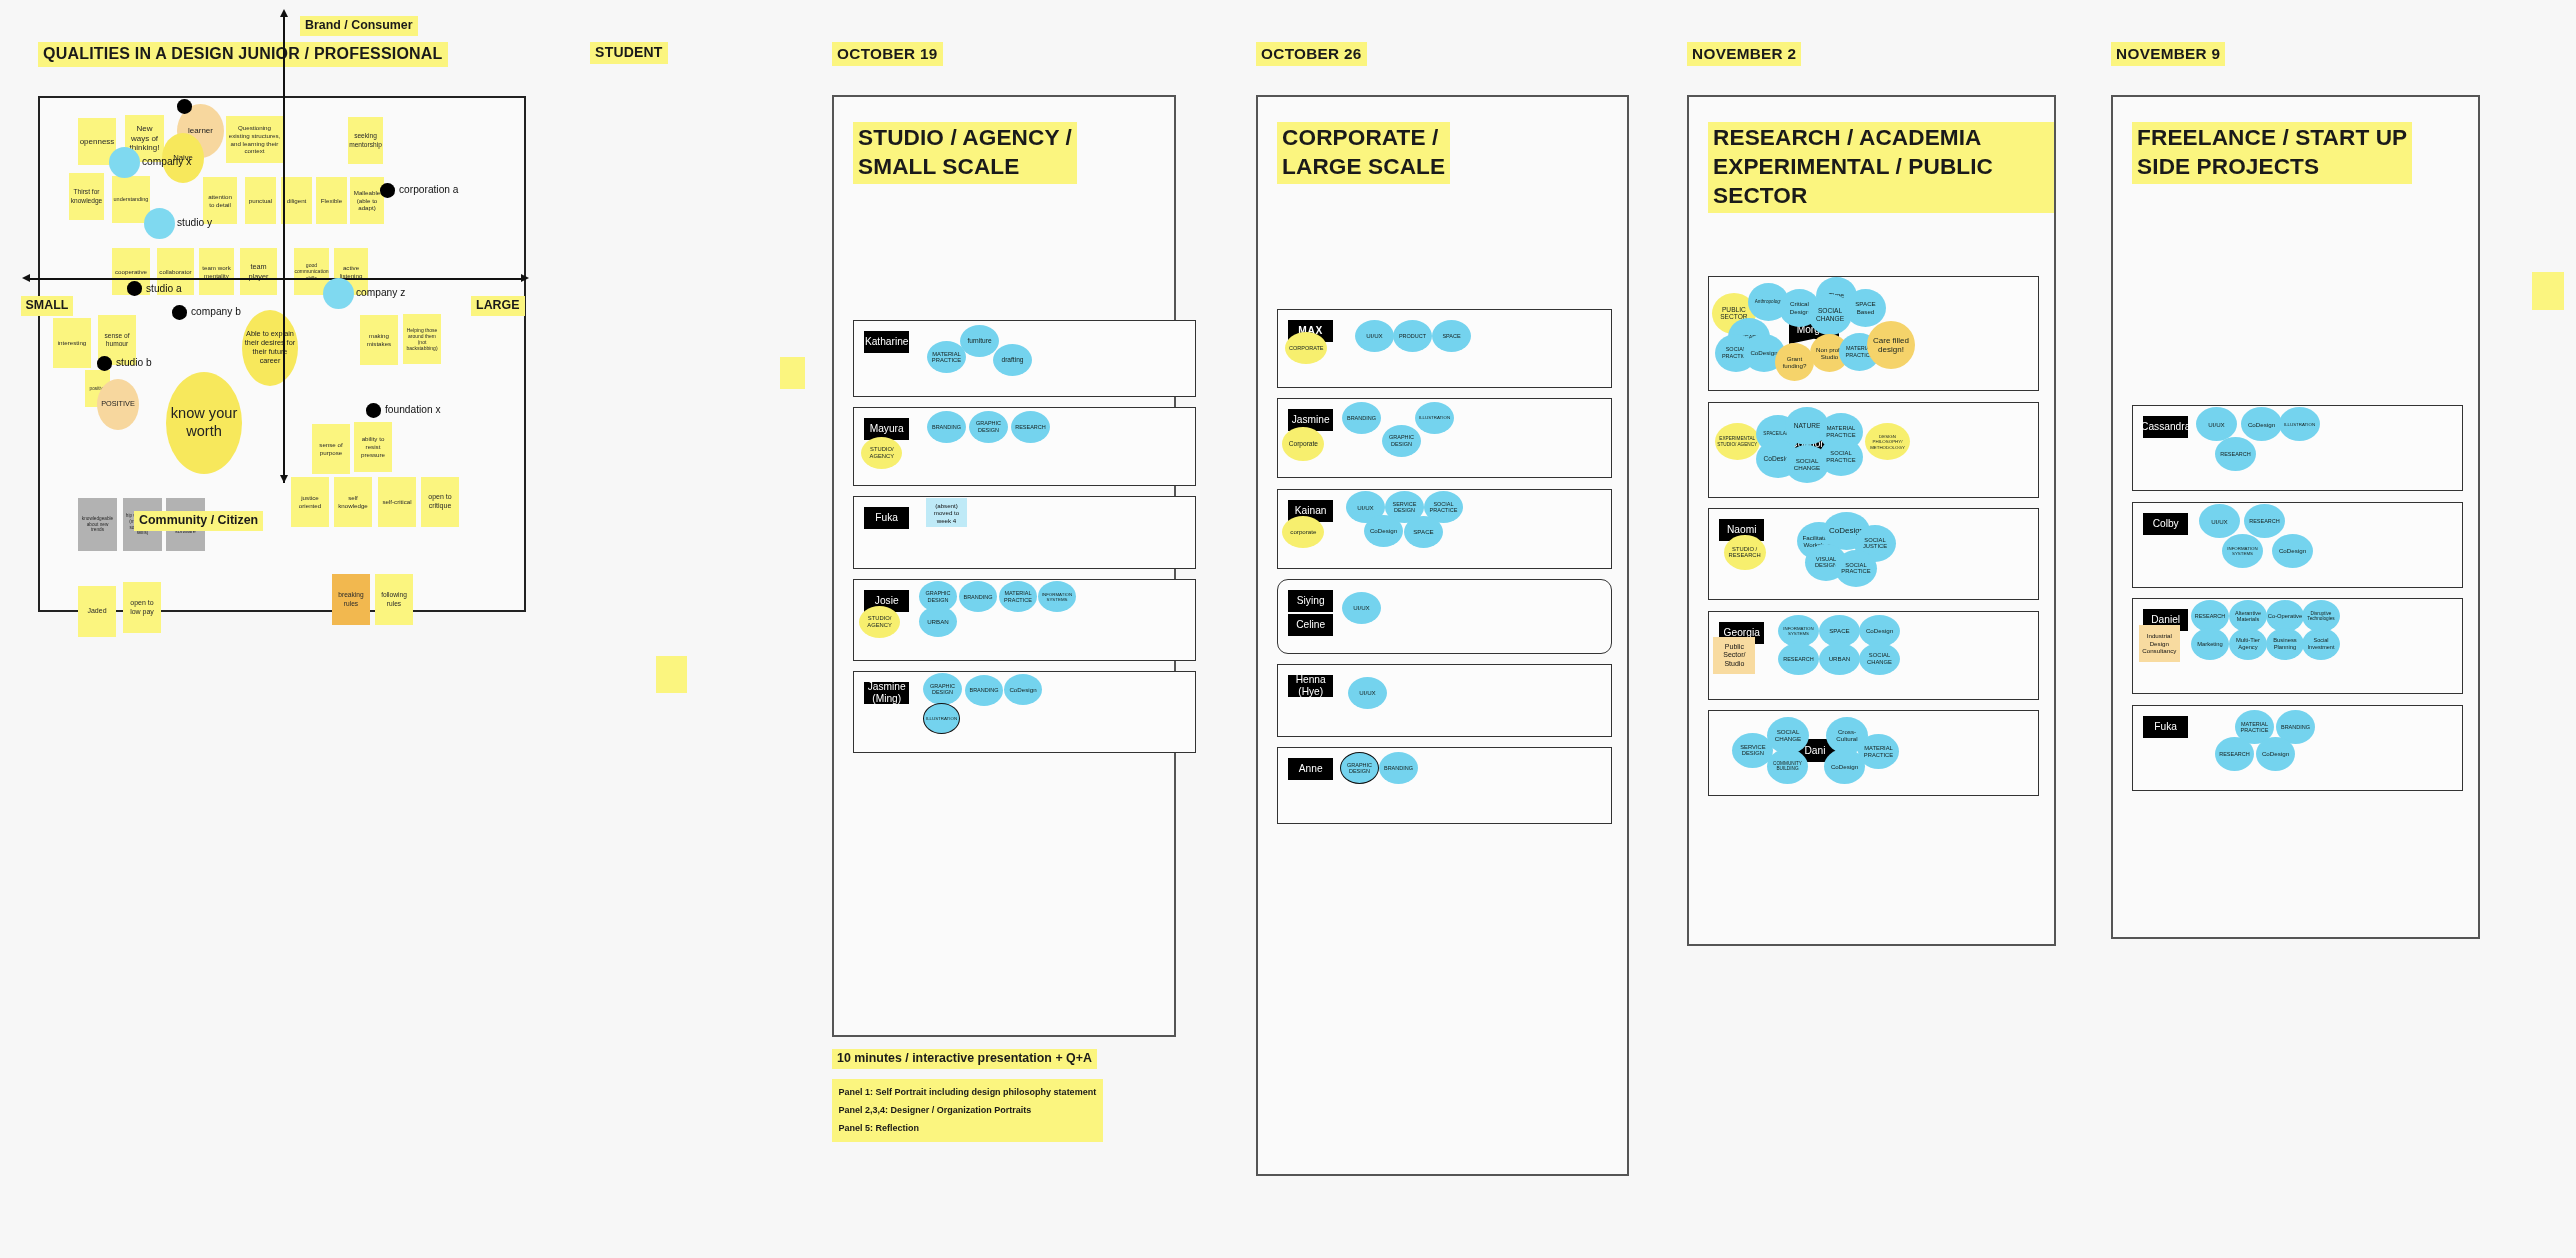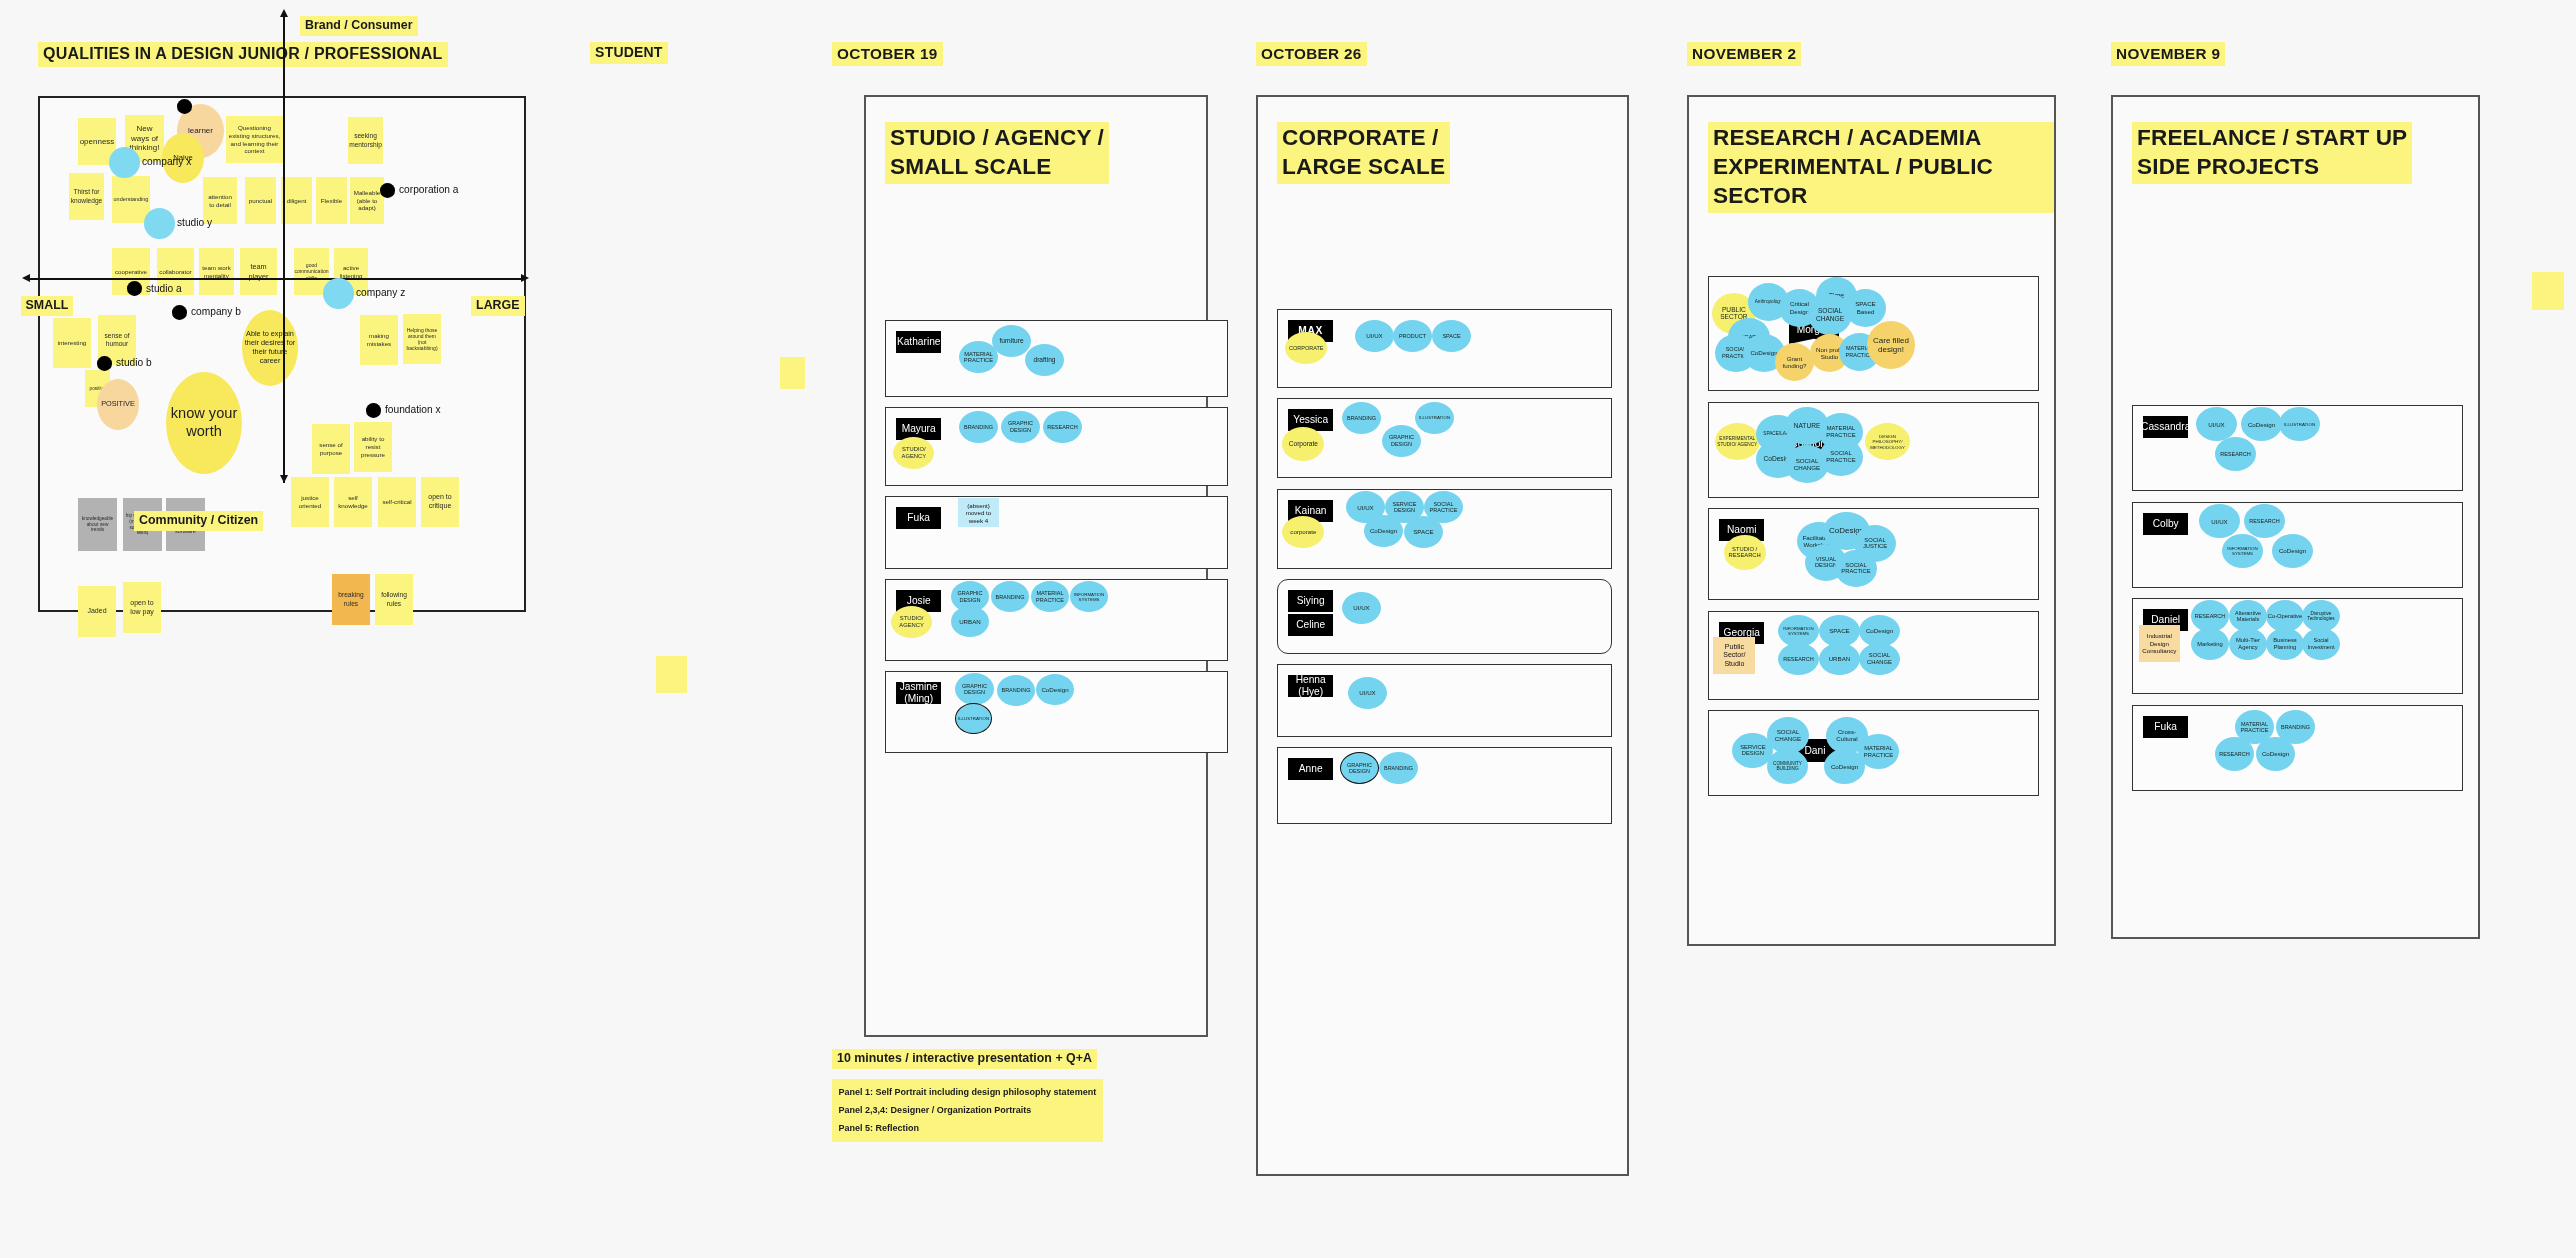--- a/index.html
+++ b/index.html
@@ -196,21 +196,21 @@
       <div class="dot" style="left: 97px; top: 356px;"></div>
       <div class="dotlabel" style="left: 116px; top: 357px;">studio b</div>
       <div class="dot" style="left: 366px; top: 403px;"></div>
       <div class="dotlabel" style="left: 385px; top: 404px;">foundation x</div>
     </div>
 </div>
 
 <div id="columns-root">
     <div class="col" style="left: 832px; top: 42px; width: 381px;">
       <div><span class="hl col-date">OCTOBER 19</span></div>
-      <div class="col-frame" style="margin-top: 29px; width: 344px; height: 942px; margin-left: 32px;">
+      <div class="col-frame" style="margin-top: 29px; width: 344px; height: 942px;">
         <div style="position: absolute; left: 19px; top: 25px;"><span class="hl cat-title">STUDIO / AGENCY /
 SMALL SCALE</span></div>
         <div class="person-card" style="position: absolute; left: 19px; top: 223px; width: 343px; height: 77px;">
           <div class="name-tag" style="left: 10.2px; top: 10.2px; width: 45px; height: 22px;">Katharine</div>
           <div class="bub" style="left: 73px; top: 20.5px; width: 39px; height: 32px; font-size: 5.8px;">MATERIAL PRACTICE</div>
           <div class="bub" style="left: 106px; top: 4.4px; width: 39px; height: 32px; font-size: 6.6px;">furniture</div>
           <div class="bub" style="left: 139px; top: 23.4px; width: 39px; height: 32px; font-size: 6.6px;">drafting</div>
         </div>
         <div class="person-card" style="position: absolute; left: 19px; top: 310px; width: 343px; height: 79px;">
           <div class="name-tag" style="left: 10.2px; top: 10.2px; width: 45px; height: 22px;">Mayura</div>
@@ -248,21 +248,21 @@
         <div style="position: absolute; left: 19px; top: 25px;"><span class="hl cat-title">CORPORATE /
 LARGE SCALE</span></div>
         <div class="person-card" style="position: absolute; left: 19px; top: 212px; width: 335px; height: 79px;">
           <div class="name-tag bold" style="left: 10.2px; top: 10.2px; width: 45px; height: 22px;">MAX</div>
           <div class="bub yellow" style="left: 7.3px; top: 22px; width: 42px; height: 32px; font-size: 5.5px;">CORPORATE</div>
           <div class="bub" style="left: 77px; top: 10.2px; width: 39px; height: 32px; font-size: 6.2px;">UI/UX</div>
           <div class="bub" style="left: 115px; top: 10.2px; width: 39px; height: 32px; font-size: 5.5px;">PRODUCT</div>
           <div class="bub" style="left: 154px; top: 10.2px; width: 39px; height: 32px; font-size: 5.5px;">SPACE</div>
         </div>
         <div class="person-card" style="position: absolute; left: 19px; top: 301px; width: 335px; height: 80px;">
-          <div class="name-tag" style="left: 10.2px; top: 10.2px; width: 45px; height: 22px;">Yessica</div>
+          <div class="name-tag" style="left: 10.2px; top: 10.2px; width: 45px; height: 22px;">Jasmine</div>
           <div class="bub" style="left: 64px; top: 2.9px; width: 39px; height: 32px; font-size: 5.5px;">BRANDING</div>
           <div class="bub" style="left: 137px; top: 2.9px; width: 39px; height: 32px; font-size: 4.4px;">ILLUSTRATION</div>
           <div class="bub yellow" style="left: 4.4px; top: 28px; width: 42px; height: 34px; font-size: 6.6px;">Corporate</div>
           <div class="bub" style="left: 104px; top: 26px; width: 39px; height: 32px; font-size: 5.5px;">GRAPHIC DESIGN</div>
         </div>
         <div class="person-card" style="position: absolute; left: 19px; top: 392px; width: 335px; height: 80px;">
           <div class="name-tag" style="left: 10.2px; top: 10.2px; width: 45px; height: 22px;">Kainan</div>
           <div class="bub" style="left: 68px; top: 1.5px; width: 39px; height: 32px; font-size: 6.2px;">UI/UX</div>
           <div class="bub" style="left: 107px; top: 1.5px; width: 39px; height: 32px; font-size: 5.5px;">SERVICE DESIGN</div>
           <div class="bub" style="left: 146px; top: 1.5px; width: 39px; height: 32px; font-size: 5.5px;">SOCIAL PRACTICE</div>

